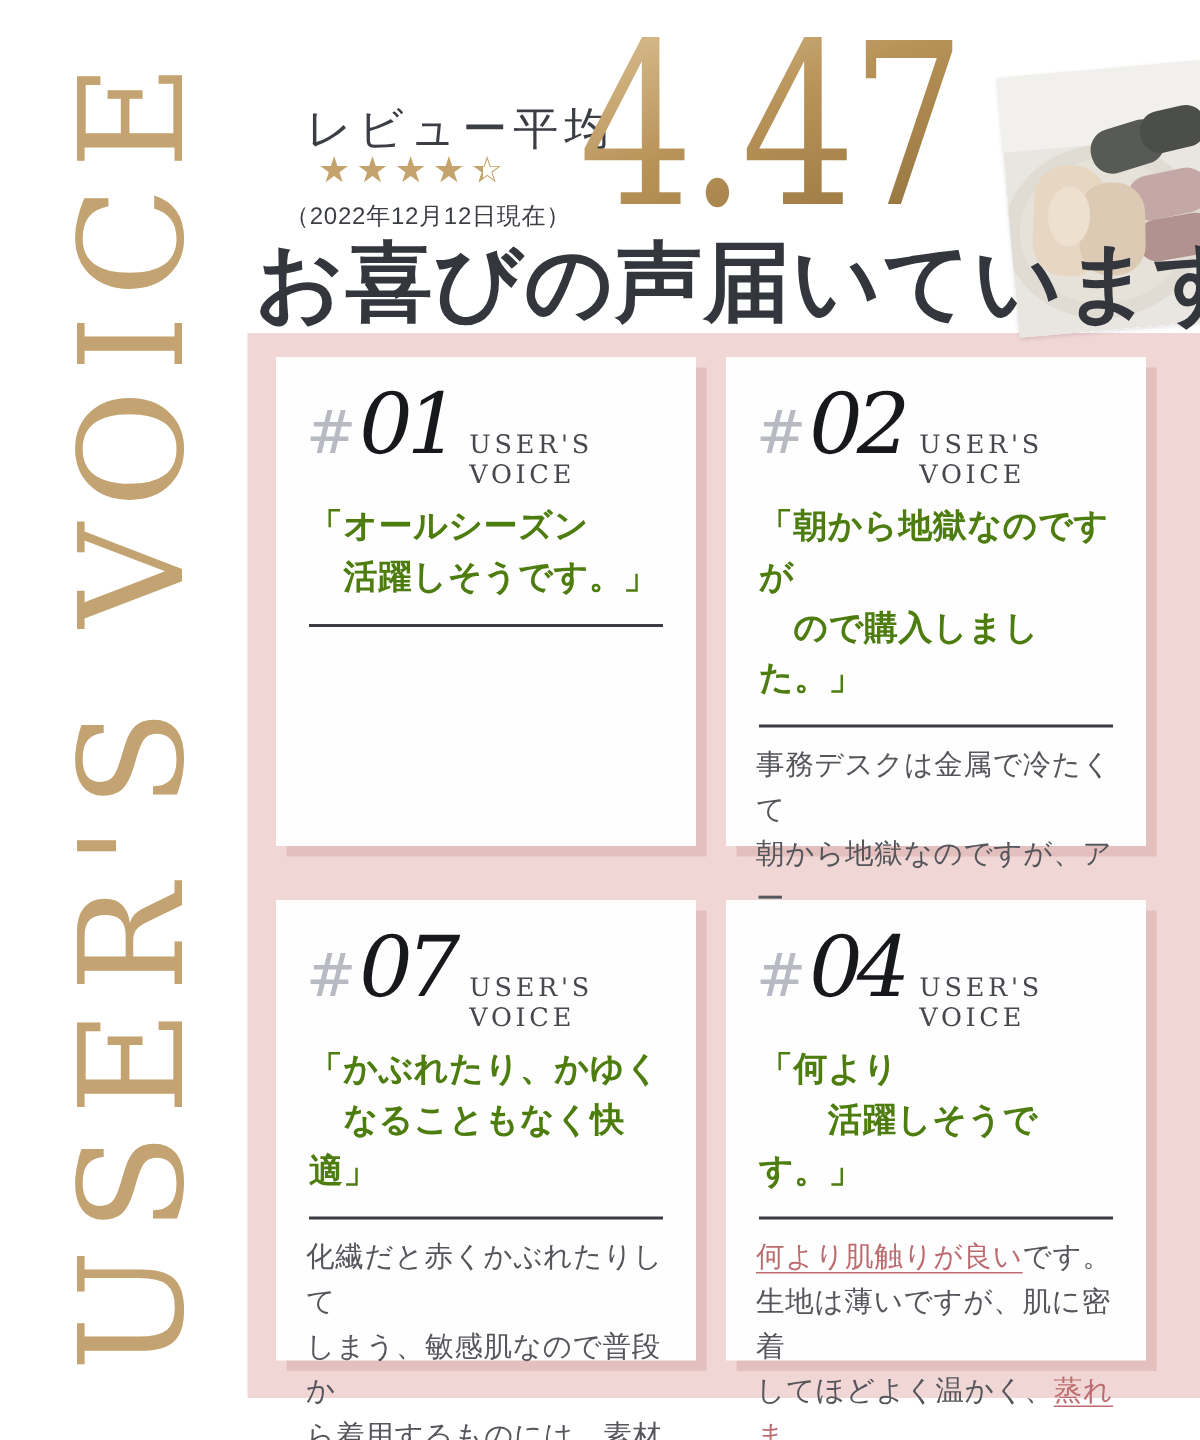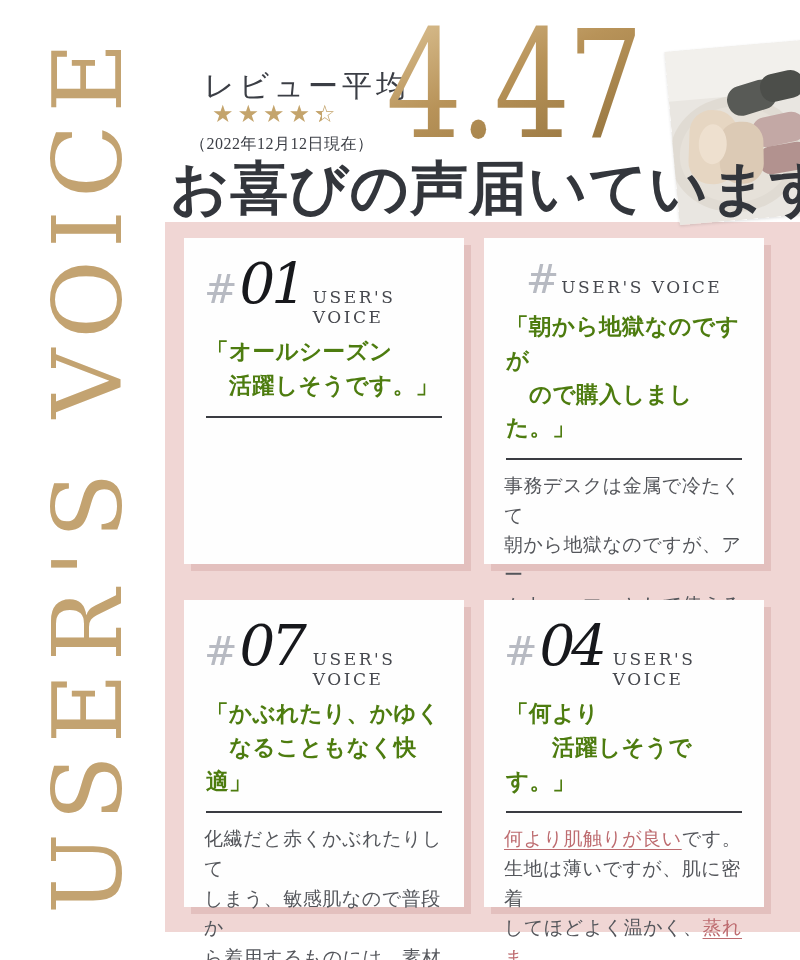--- a/index.html
+++ b/index.html
@@ -28,21 +28,21 @@
     position:absolute; left:212px; top:100px;
     font-size:24px; letter-spacing:4px; color:#c4a46c; line-height:1.2;
     white-space:nowrap;
   }
   .star-partial { position:relative; display:inline-block; }
   .star-partial .star-fill {
     position:absolute; left:0; top:0; width:32%; overflow:hidden;
   }
   .date-note {
     position:absolute; left:190px; top:134px;
-    font-family:Liberation Serif, serif; font-size:16px; letter-spacing:0.5px;
+    font-family:Liberation Sans, sans-serif; font-size:16px; letter-spacing:0.5px;
     color:#3b3e45;
   }
   .score {
     position:absolute; left:386px; top:10px;
     font-family:"DejaVu Serif", serif; font-size:150px; line-height:1;
     display:inline-block; transform:scaleX(0.8); transform-origin:left top;
     background:linear-gradient(160deg,#d2b584 15%,#b89359 45%,#96753f 90%);
     -webkit-background-clip:text; background-clip:text;
     color:transparent; -webkit-text-fill-color:transparent;
     letter-spacing:-4px;
@@ -152,20 +152,21 @@
     <span class="card-label">USER'S VOICE</span>
   </div>
   <div class="card-title">「オールシーズン
 　活躍しそうです。」</div>
   <div class="divider"></div>
 </div>
 
 <div class="card card2">
   <div class="card-head">
     <span class="card-hash">#</span>
+    <span class="card-num">02</span>
     <span class="card-label">USER'S VOICE</span>
   </div>
   <div class="card-title">「朝から地獄なのですが
 　ので購入しました。」</div>
   <div class="divider"></div>
   <div class="card-body"><span>事務デスクは金属で冷たくて
 朝から地獄なのですが、アー
 ムウォーマーとして使えると
 思って購入、</span><span class="hl">肌触りもいいし
 温活になると聞いたので購入</span><span>

